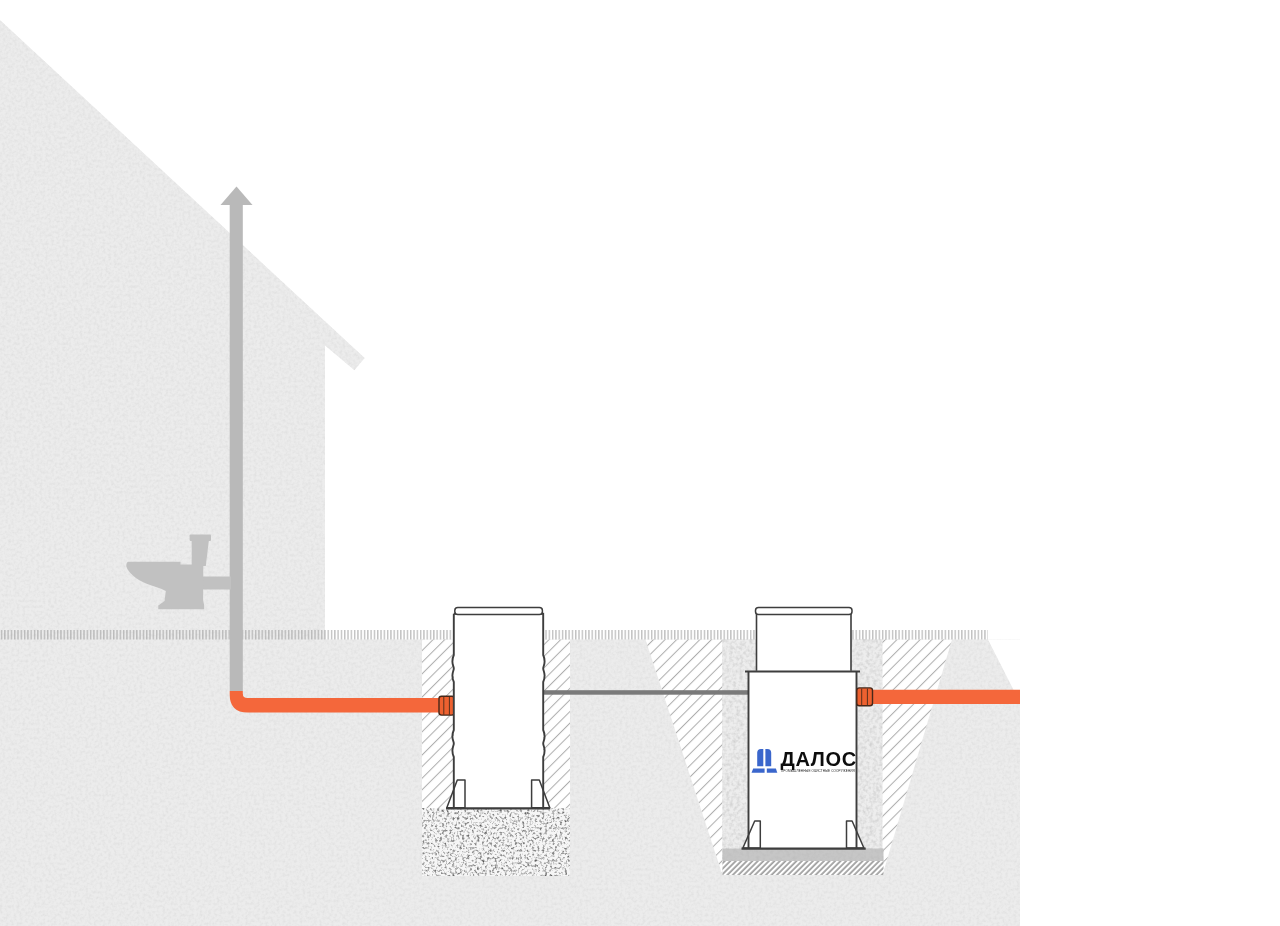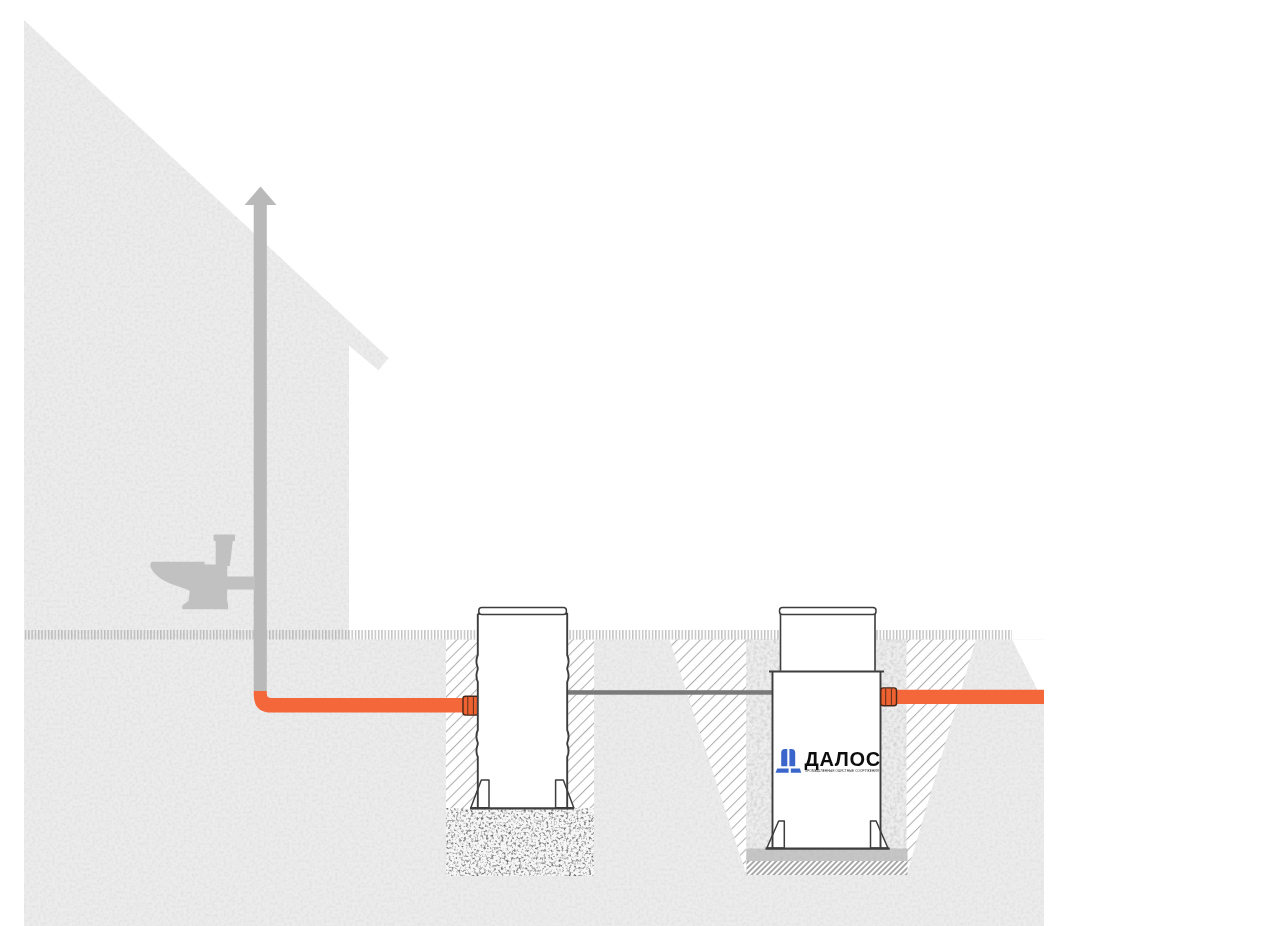--- a/index.html
+++ b/index.html
@@ -1,16 +1,16 @@
 <!DOCTYPE html>
 <html><head>
 <meta charset="utf-8">
 <style>
   html,body{margin:0;padding:0;background:#ffffff;}
-  #stage{position:relative;width:1020px;height:926px;overflow:hidden;font-family:"Liberation Sans",sans-serif;margin-left:24px;}
+  #stage{position:relative;width:1020px;height:926px;overflow:hidden;font-family:"Liberation Sans",sans-serif;}
 </style>
 </head>
 <body>
 <div id="stage">
 <svg width="1280" height="926" viewBox="0 0 1280 926">
 <defs>
   <filter id="soilnoise" x="0%" y="0%" width="100%" height="100%" color-interpolation-filters="sRGB">
     <feTurbulence type="fractalNoise" baseFrequency="0.35" numOctaves="2" seed="7"></feTurbulence>
     <feColorMatrix type="matrix" values="0 0 0 0 0.84  0 0 0 0 0.84  0 0 0 0 0.84  0 0 0 1.2 -0.45"></feColorMatrix>
   </filter>

